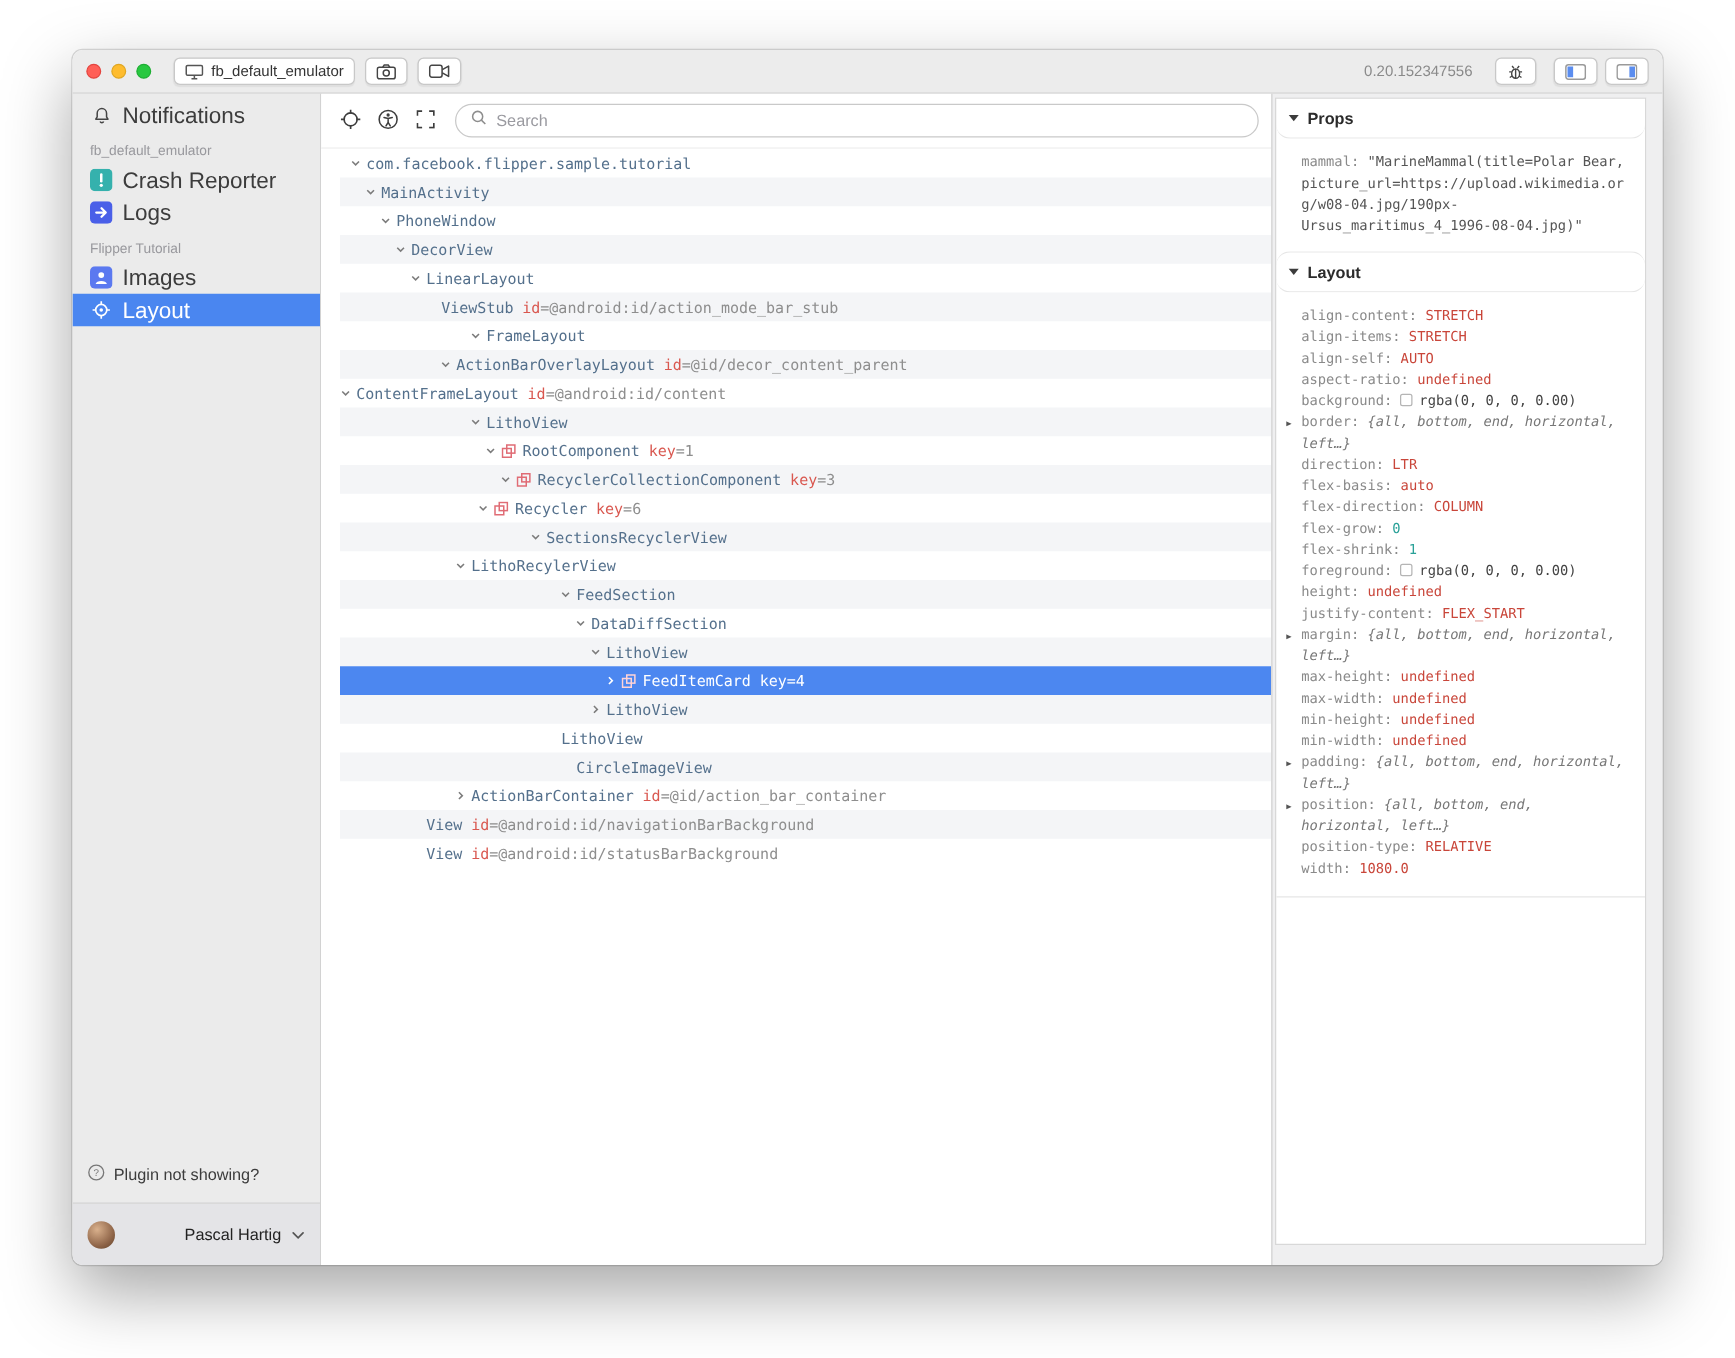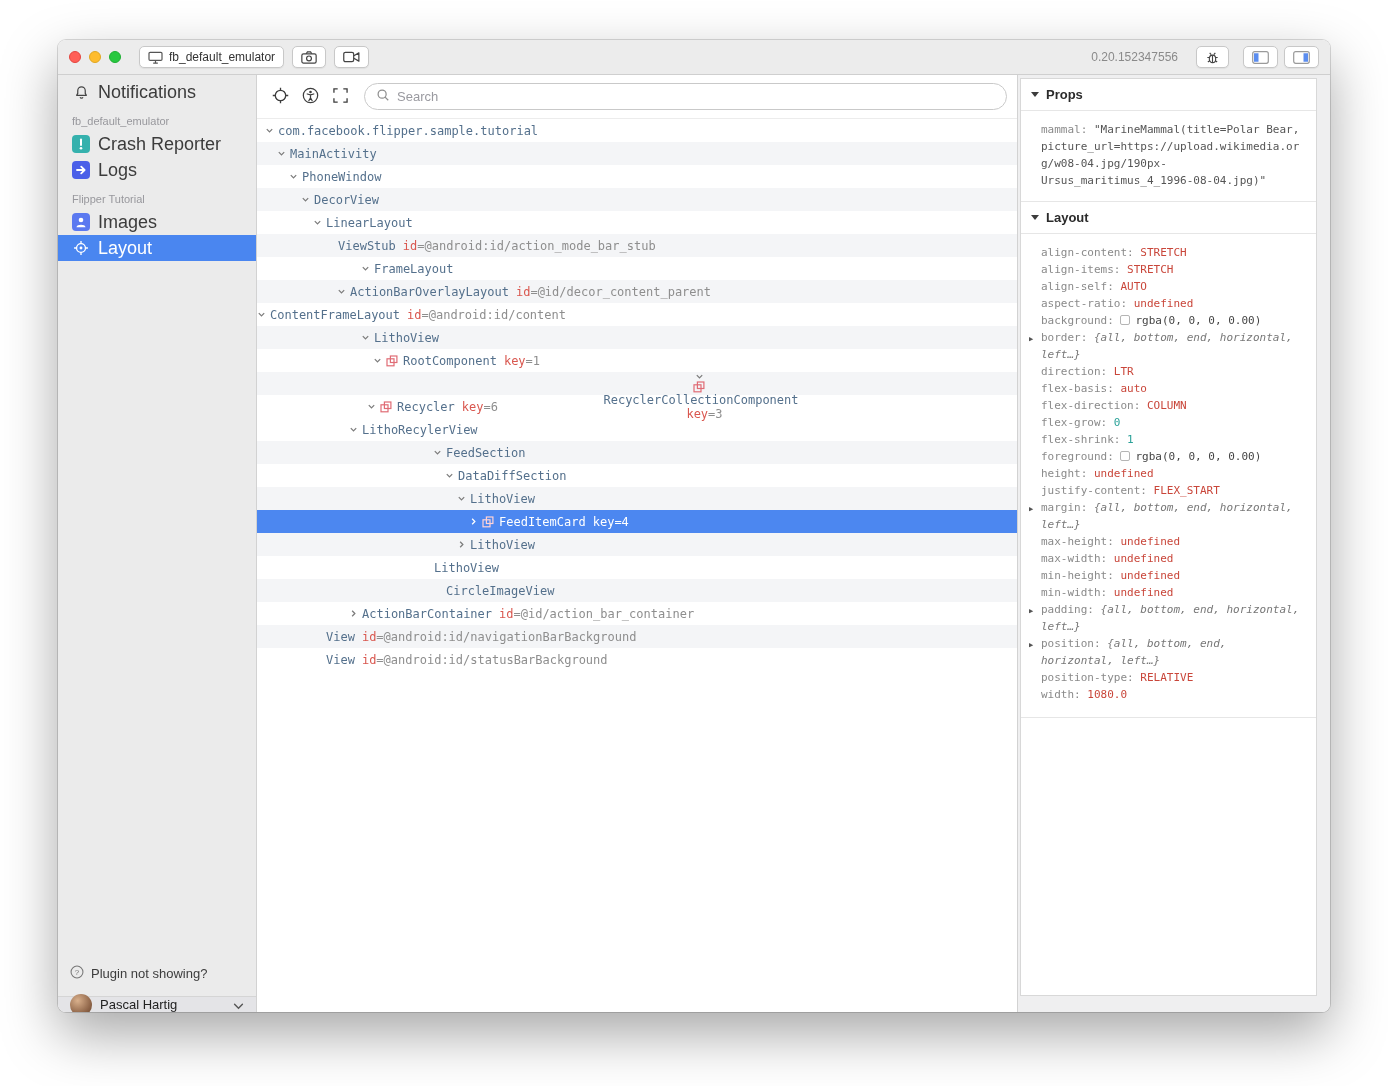--- a/index.html
+++ b/index.html
@@ -32,60 +32,60 @@
   
   .sidebar { width:199px; flex:none; background:#ebebeb; border-right:1px solid #d2d2d2;
              display:flex; flex-direction:column; padding-top:4px; }
   .sb-item { height:26px; flex:none; display:flex; align-items:center; gap:8px; padding:0 14px;
              font-size:18px; color:#3c3c3c; cursor:default; }
   .sb-item .icn { width:18px; display:inline-flex; justify-content:center; }
   .sb-item.selected { background:#4a86f0; color:#fff; }
   .sb-section { flex:none; font-size:11px; color:#98989d; padding:10px 14px 4px; }
   .sb-bottom { margin-top:auto; padding:0 12px 14px; }
   .sb-help { display:flex; align-items:center; gap:7px; font-size:13px; color:#3c3c3c; }
-  .sb-user { height:16px; flex:none; border-top:1px solid #d5d5d5; background:#e4e4e7;
-             display:flex; align-items:center; gap:8px; padding:0 12px; }
+  .sb-user { height:50px; flex:none; border-top:1px solid #d5d5d5; background:#e4e4e7;
+             display:flex; align-items:center; gap:8px; padding:0 12px;text-align:right; }
   .avatar { width:22px; height:22px; border-radius:50%; flex:none;
             background:radial-gradient(circle at 35% 30%, #d9b08c, #8c6246 65%, #5f4129); }
   .user-name { font-size:13px; color:#222; flex:1; white-space:nowrap; overflow:hidden; }
 
   
   .center { flex:1; min-width:0; display:flex; flex-direction:column; background:#fff; }
   .toolbar { height:44px; flex:none; display:flex; align-items:center; gap:3px; padding:0 10px;
              border-bottom:1px solid #ececec; }
   .tool-btn { width:27px; height:27px; display:inline-flex; align-items:center; justify-content:center;
               background:transparent; border:none; cursor:default; }
   .search { flex:1; height:27px; margin-left:7px; border:1px solid #c9c9c9; border-radius:14px;
             background:#fff; display:flex; align-items:center; gap:7px; padding:0 11px; }
   .search input { border:none; outline:none; flex:1; font-size:13px; color:#333; background:transparent;
                   font-family:inherit; }
   .search input::placeholder { color:#9a9aa0; }
 
   .tree { flex:1; overflow:hidden; background:#fff; }
   .tree-row { height:23px; display:flex; align-items:center; white-space:nowrap; cursor:default;
-              font-family:"DejaVu Sans Mono","Liberation Mono",monospace; font-size:12px; color:#54708c; }
+              font-family:"DejaVu Sans Mono","Liberation Mono",monospace; font-size:12px; color:#54708c;margin-left:15px; }
   .tree-row.alt { background:#f4f5f7; }
   .tree-row.selected { background:#4c87f0; }
   .tw { width:13px; flex:none; display:inline-flex; align-items:center; }
   .litho { display:inline-flex; margin-right:5px; flex:none; }
   .tname { }
   .attr { margin-left:7px; }
   .ak { color:#d9574f; }
   .av { color:#8e8e8e; }
   .tree-row.selected .tname, .tree-row.selected .ak, .tree-row.selected .av { color:#fff; }
   .tree-row.selected .tw svg * { stroke:#fff; }
   .tree-row.selected .litho svg rect { stroke:#ffd3d6; }
 
   
   .right { width:313px; flex:none; background:#efeff0; border-left:1px solid #d2d2d2;
            padding:3px 13px 16px 2px; }
   .card { height:100%; background:#fff; border:1px solid #d8d8d8; display:flex; flex-direction:column;
           overflow:hidden; }
   .sec-h { flex:none; display:flex; align-items:center; gap:7px; padding:8px 10px; font-size:13px;
-           font-weight:bold; color:#2b2b2b; border-bottom:1px solid #e6e6e6; cursor:default; }
+           font-weight:bold; color:#2b2b2b; border-bottom:1px solid #e6e6e6; cursor:default;border-radius:11px; }
   .sec-h.bordered { border-top:1px solid #e6e6e6; }
   .tri { width:0; height:0; border-left:4px solid transparent; border-right:4px solid transparent;
          border-top:5px solid #3c3c3c; }
   .props-body { flex:none; padding:10px 12px 12px 8px; }
   .layout-body { flex:none; padding:10px 12px 14px 8px; border-bottom:1px solid #e6e6e6; }
   .card-fill { flex:1; }
   .pline { position:relative; font-family:"DejaVu Sans Mono","Liberation Mono",monospace; font-size:11px;
            line-height:17px; color:#444; padding-left:12px; overflow-wrap:anywhere; }
   .marker { position:absolute; left:0; top:2px; font-size:7px; color:#555; }
   .pk { color:#8a8a8a; }
@@ -354,21 +354,21 @@
               </span>
               <span class="litho">
                 <svg viewBox="0 0 12 12" width="12" height="12">
                   <rect x="1" y="3.8" width="7" height="7" fill="none" stroke="#e06c75" stroke-width="1.2"></rect>
                   <rect x="4.4" y="1" width="6.5" height="6.5" fill="none" stroke="#e06c75" stroke-width="1.2"></rect>
                 </svg>
               </span>
               <span class="tname">RootComponent</span>
               <span class="attr"><span class="ak">key</span><span class="av">=1</span></span>
             </div>
-            <div class="tree-row alt" style="padding-left: 128px; flex-direction: column;">
+            <div class="tree-row alt" style="padding-left: 128px;">
               <span class="tw">
                 <svg viewBox="0 0 10 10" width="9" height="9">
                   <path d="M2 3.5L5 6.5 8 3.5" fill="none" stroke="#7c7c7c" stroke-width="1.4"></path>
                 </svg>
               </span>
               <span class="litho">
                 <svg viewBox="0 0 12 12" width="12" height="12">
                   <rect x="1" y="3.8" width="7" height="7" fill="none" stroke="#e06c75" stroke-width="1.2"></rect>
                   <rect x="4.4" y="1" width="6.5" height="6.5" fill="none" stroke="#e06c75" stroke-width="1.2"></rect>
                 </svg>
@@ -383,20 +383,28 @@
                 </svg>
               </span>
               <span class="litho">
                 <svg viewBox="0 0 12 12" width="12" height="12">
                   <rect x="1" y="3.8" width="7" height="7" fill="none" stroke="#e06c75" stroke-width="1.2"></rect>
                   <rect x="4.4" y="1" width="6.5" height="6.5" fill="none" stroke="#e06c75" stroke-width="1.2"></rect>
                 </svg>
               </span>
               <span class="tname">Recycler</span>
               <span class="attr"><span class="ak">key</span><span class="av">=6</span></span>
+            </div>
+            <div class="tree-row alt" style="padding-left: 152px;">
+              <span class="tw">
+                <svg viewBox="0 0 10 10" width="9" height="9">
+                  <path d="M2 3.5L5 6.5 8 3.5" fill="none" stroke="#7c7c7c" stroke-width="1.4"></path>
+                </svg>
+              </span>
+              <span class="tname">SectionsRecyclerView</span>
             </div>
             <div class="tree-row" style="padding-left: 92px;">
               <span class="tw">
                 <svg viewBox="0 0 10 10" width="9" height="9">
                   <path d="M2 3.5L5 6.5 8 3.5" fill="none" stroke="#7c7c7c" stroke-width="1.4"></path>
                 </svg>
               </span>
               <span class="tname">LithoRecylerView</span>
             </div>
             <div class="tree-row alt" style="padding-left: 176px;">

